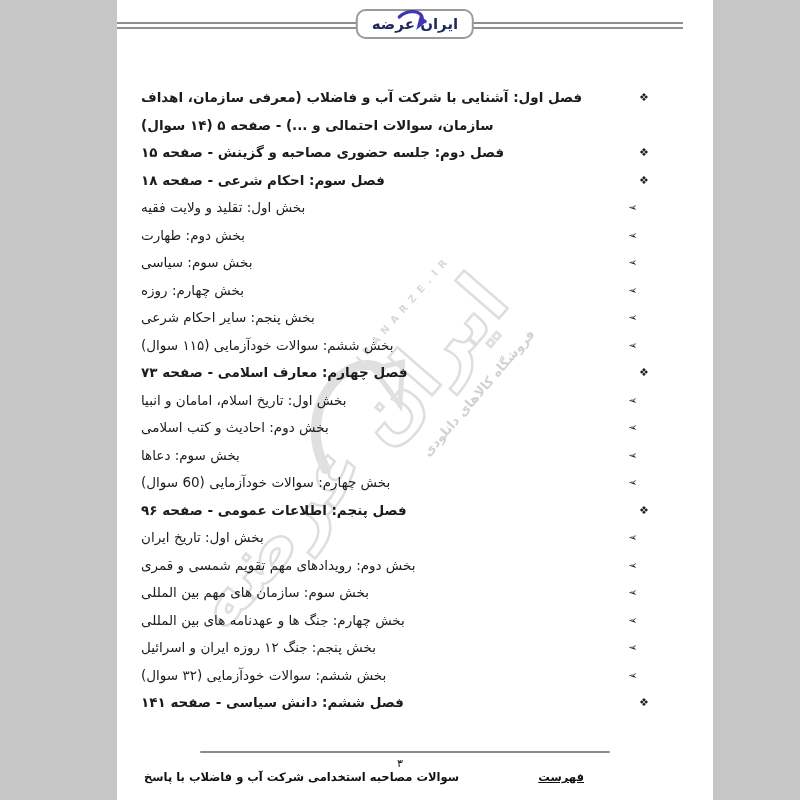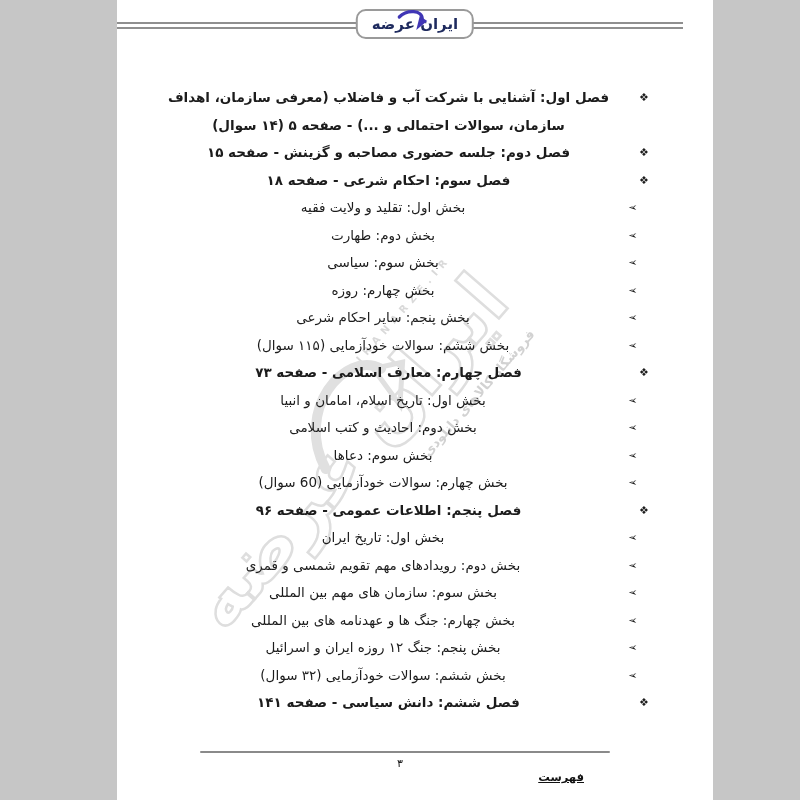--- a/index.html
+++ b/index.html
@@ -57,21 +57,21 @@
   
   .toc{
     position:absolute;top:84px;right:61px;left:24px;direction:rtl;z-index:2;
   }
   .toc-row{display:flex;align-items:flex-start;line-height:27.5px;color:#1c1c1c;}
   .toc-row .bullet{flex:0 0 16px;text-align:center;}
   .toc-row.chapter{font-weight:bold;font-size:13.5px;}
   .toc-row.section{font-weight:normal;font-size:13.5px;padding-right:11px;}
   .bullet.chapter{font-size:11px;}
   .bullet.section{font-size:11px;display:inline-block;transform:scaleX(-1);}
-  .toc-text{flex:1;text-align:center;}
+  .toc-text{flex:1;text-align:left;}
 
   
   .footer-rule{
     position:absolute;top:751px;left:83px;width:410px;height:2px;
     background:#8a8a8a;border-radius:2px;z-index:2;
   }
   .footer-pagenum{
     position:absolute;top:757px;left:0;width:566px;text-align:center;
     font-size:11px;color:#111;z-index:2;
   }
@@ -200,14 +200,15 @@
       </div>
       <div class="toc-row chapter">
         <span class="bullet chapter">❖</span>
         <span class="toc-text">فصل ششم: دانش سیاسی - صفحه ۱۴۱</span>
       </div>
     </div>
 
   <div class="footer-rule"></div>
   <div class="footer-pagenum">۳</div>
   <div class="footer-section">فهرست</div>
+  <div class="footer-book">سوالات مصاحبه استخدامی شرکت آب و فاضلاب با پاسخ</div>
 
 </div>
 
 </body></html>

